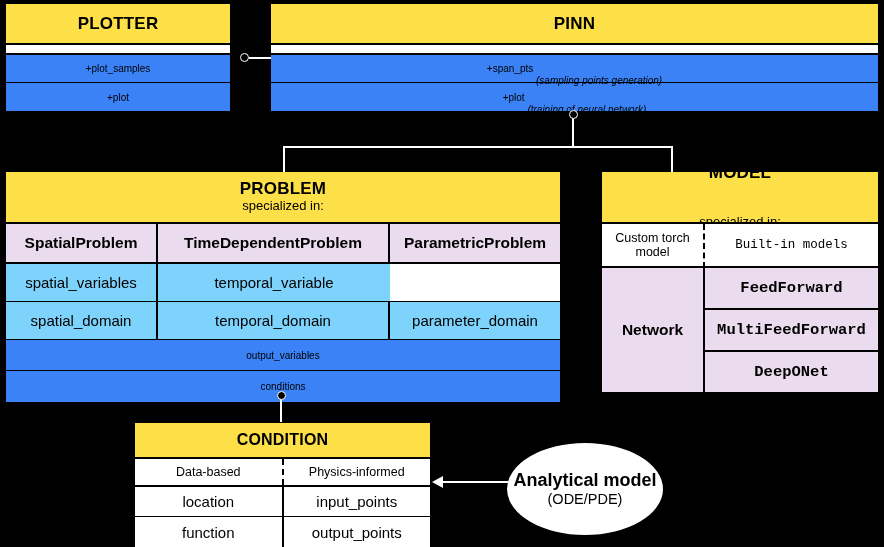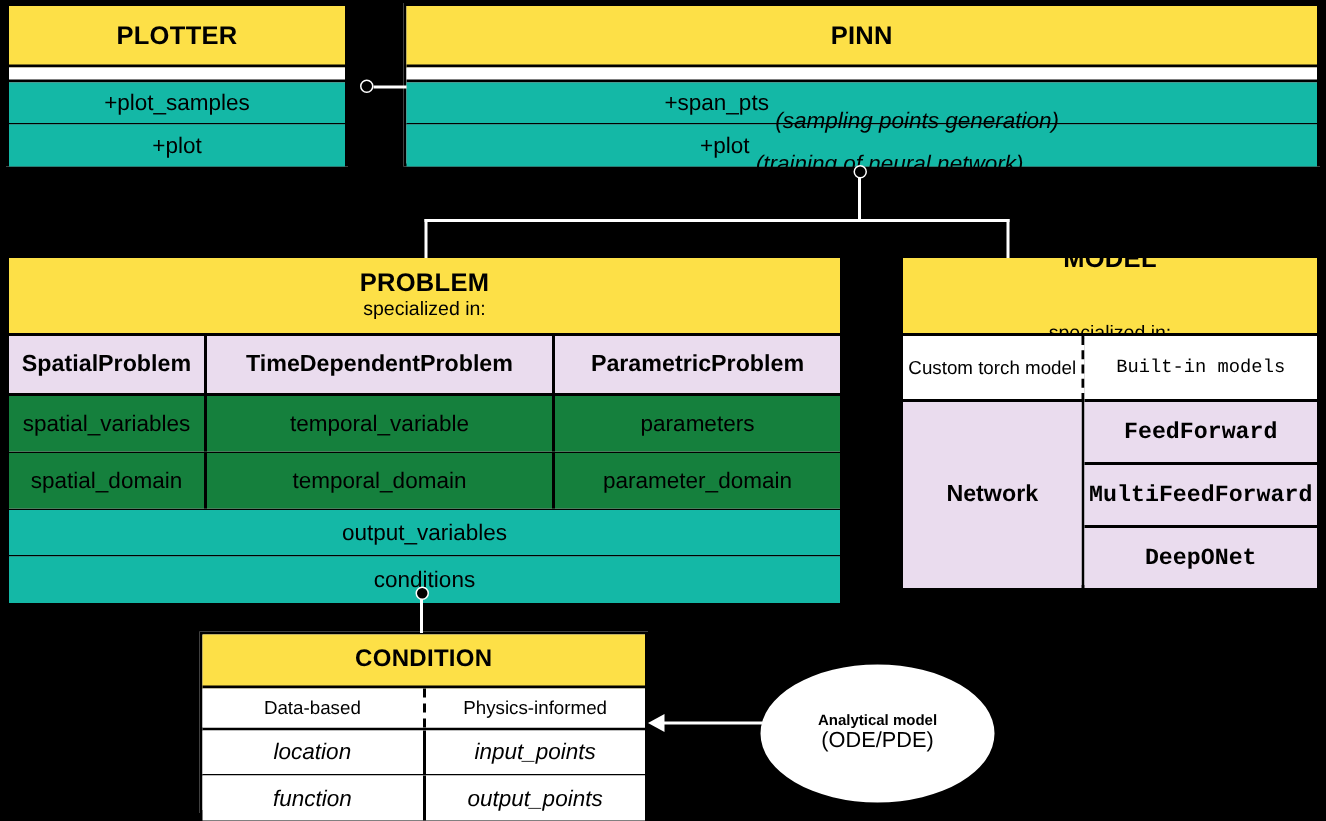--- a/index.html
+++ b/index.html
@@ -50,22 +50,22 @@
     font-weight: normal;
     line-height: 1.1;
     margin-top: 1px;
   }
   .row {
     box-sizing: border-box;
     display: flex;
     align-items: center;
     justify-content: center;
     text-align: center;
-    font-size: 15px;
-    background: #14b8a6;
+    font-size: 10px;
+    background: #3b82f6;
     border-bottom: 1px solid #000000;
   }
   .row:last-child { border-bottom: none; }
   .row .ital { font-style: italic; margin-top: 24px; }
   .spacer-row {
     box-sizing: border-box;
     background: #ffffff;
     border-bottom: 2px solid #000000;
   }
 
@@ -84,43 +84,43 @@
   
   #problem { left: 4px; top: 170px; width: 558px; height: 222px; }
   #problem .hdr { height: 52px; }
   .grid3 { display: flex; box-sizing: border-box; }
   .grid3 > .cell {
     box-sizing: border-box;
     display: flex;
     align-items: center;
     justify-content: center;
     text-align: center;
-    background: #15803d;
+    background: #7dd3fc;
     border-right: 2px solid #000000;
     font-size: 15px;
   }
   .grid3 > .cell:last-child { border-right: none; }
   .grid3.subhdr > .cell {
     background: #eadcee;
     font-weight: bold;
     font-size: 15.5px;
   }
   .grid3 { border-bottom: 1px solid #000000; height: 38px; }
   .grid3.subhdr { border-bottom: 2px solid #000000; height: 40px; }
-  .c1 { width: 132px; }
+  .c1 { width: 152px; }
   .c2 { width: 232px; }
   .c3 { flex: 1; }
   #problem .full { height: 31px; }
 
   
   #model { left: 600px; top: 170px; width: 280px; height: 222px; }
   #model .hdr { height: 52px; gap: 32px; }
   .model-body { display: flex; height: 168px; box-sizing: border-box; }
   .model-left {
-    width: 121px;
+    width: 103px;
     border-right: 2px solid #000000;
     box-sizing: border-box;
     display: flex;
     flex-direction: column;
   }
   .model-right {
     flex: 1;
     box-sizing: border-box;
     display: flex;
     flex-direction: column;
@@ -182,41 +182,40 @@
   .cond-row { display: flex; height: 30px; box-sizing: border-box; border-bottom: 1px solid #000000; }
   .cond-row:last-child { border-bottom: none; }
   .cond-row > div {
     flex: 1;
     display: flex;
     align-items: center;
     justify-content: center;
     font-size: 15px;
     background: #ffffff;
     box-sizing: border-box;
-    font-style: italic;
   }
   .cond-row > div:first-child { border-right: 2px solid #000000; }
 
   
   #ellipse {
     position: absolute;
     left: 505px; top: 441px;
     width: 160px; height: 96px;
     border: 2px solid #000000;
     border-radius: 50%;
     background: #ffffff;
     box-sizing: border-box;
     display: flex;
     flex-direction: column;
     align-items: center;
     justify-content: center;
     text-align: center;
     line-height: 1.18;
   }
-  #ellipse .l1 { font-weight: bold; font-size: 10px; }
+  #ellipse .l1 { font-weight: bold; font-size: 18px; }
   #ellipse .l2 { font-size: 14.5px; }
 
   
   .conn { position: absolute; background: #ffffff; }
   .vline { width: 2px; }
   .hline { height: 2px; }
   .ball {
     position: absolute;
     width: 9px; height: 9px;
     border: 1.6px solid #ffffff;
@@ -275,21 +274,20 @@
 
     <div class="grid3 subhdr">
       <div class="cell c1">SpatialProblem</div>
       <div class="cell c2">TimeDependentProblem</div>
       <div class="cell c3">ParametricProblem</div>
     </div>
 
     <div class="grid3">
       <div class="cell c1">spatial_variables</div>
       <div class="cell c2">temporal_variable</div>
-      <div class="cell c3">parameters</div>
     </div>
 
     <div class="grid3">
       <div class="cell c1">spatial_domain</div>
       <div class="cell c2">temporal_domain</div>
       <div class="cell c3">parameter_domain</div>
     </div>
 
     <div class="row full">
       <span>output_variables</span>

